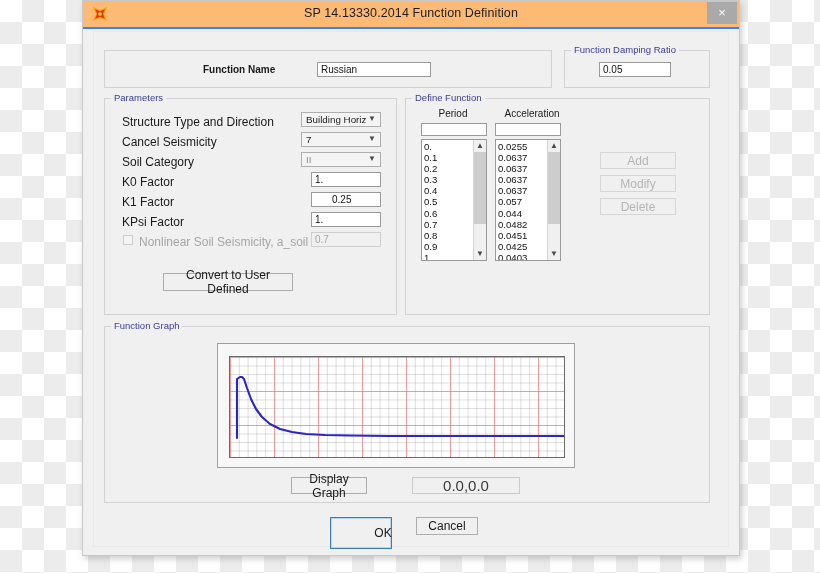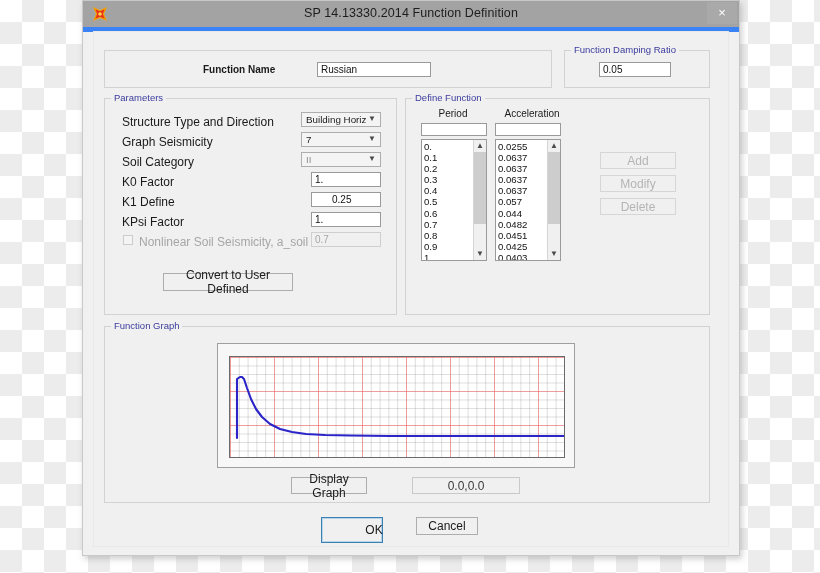--- a/index.html
+++ b/index.html
@@ -14,22 +14,22 @@
     background-position:0 0,22px 22px;
   }
   .dialog{
     position:absolute;left:82px;top:0px;width:658px;height:556px;
     background:#f0f0f0;
     border:1px solid #c8c8c8;
     box-shadow:2px 3px 6px rgba(120,120,120,.35);
     box-sizing:border-box;
   }
   .titlebar{
-    position:relative;height:26px;background:#a3a3a3;
-    border-bottom:5px solid #3b82f6;
+    position:relative;height:26px;background:#fdba74;
+    border-bottom:2px solid #3b82f6;
   }
   .app-icon{
     position:absolute;left:8px;top:4px;width:18px;height:18px;
   }
   .title-text{
     position:absolute;left:0;right:0;top:5px;text-align:center;
     font-size:12.5px;color:#1d1d1d;letter-spacing:.1px;
   }
   .close-btn{
     position:absolute;right:2px;top:1px;width:30px;height:22px;
@@ -92,21 +92,21 @@
   .sbar .sdn{bottom:0;}
   .sbar .sthumb{position:absolute;left:0;width:12px;background:#cdcdcd;}
 
   .colhdr{position:absolute;font-size:10px;color:#1a1a1a;text-align:center;}
 
   
   .graph-outer{position:absolute;box-sizing:border-box;background:#f7f7f7;border:1px solid #9f9f9f;}
   .graph-inner{position:absolute;box-sizing:border-box;background:#ffffff;border:1px solid #6b6b6b;overflow:hidden;}
   .readout{
     position:absolute;box-sizing:border-box;border:1px solid #c9c9c9;background:#f0f0f0;
-    font-size:12px;color:#3b3b3b;text-align:center;line-height:16px;
+    font-size:15px;color:#3b3b3b;text-align:center;line-height:16px;
   }
 </style>
 </head>
 <body>
 
 <div class="dialog">
 
   <div class="titlebar">
     <div class="app-icon">
       <svg width="18" height="18" viewBox="0 0 18 18">
@@ -133,36 +133,36 @@
 
     <div class="group" style="left:10px;top:66px;width:293px;height:217px;">
       <div class="glabel">Parameters</div>
 
       <div class="lbl" style="left:17px;top:16px;">Structure Type and Direction</div>
       <div class="combo" style="left:196px;top:13px;width:80px;">
         <span class="ctext">Building Horiz</span>
         <span class="carrow">▼</span>
       </div>
 
-      <div class="lbl" style="left:17px;top:36px;">Graph Seismicity</div>
+      <div class="lbl" style="left:17px;top:36px;">Cancel Seismicity</div>
       <div class="combo" style="left:196px;top:33px;width:80px;">
         <span class="ctext">7</span>
         <span class="carrow">▼</span>
       </div>
 
       <div class="lbl" style="left:17px;top:56px;">Soil Category</div>
       <div class="combo dim" style="left:196px;top:53px;width:80px;">
         <span class="ctext">II</span>
         <span class="carrow">▼</span>
       </div>
 
       <div class="lbl" style="left:17px;top:76px;">K0 Factor</div>
       <input class="tf" type="text" style="left: 206px; top: 73px; width: 70px;" value="1.">
 
-      <div class="lbl" style="left:17px;top:96px;">K1 Define</div>
+      <div class="lbl" style="left:17px;top:96px;">K1 Factor</div>
       <input class="tf" type="text" style="left: 206px; top: 93px; width: 70px; padding-left: 20px;" value="0.25">
 
       <div class="lbl" style="left:17px;top:116px;">KPsi Factor</div>
       <input class="tf" type="text" style="left: 206px; top: 113px; width: 70px;" value="1.">
 
       <div class="chk" style="left:18px;top:136px;"></div>
       <div class="lbl dim" style="left:34px;top:136px;">Nonlinear Soil Seismicity, a_soil</div>
       <input class="tf dis" type="text" readonly="" style="left: 206px; top: 133px; width: 70px;" value="0.7">
 
       <div class="btn" style="left:58px;top:174px;width:130px;height:18px;">Convert to User Defined</div>
@@ -243,17 +243,17 @@
             <rect x="0" y="0" width="336" height="102" fill="url(#majorgrid)"></rect>
             <path d="M7,81 L7,22 L10,20 L12,20 L14,22 L17,31 L21,42 L26,52 L32,60 L40,67 L50,72 L62,75 L76,77 L95,78 L120,78.5 L160,79 L220,79 L336,79" fill="none" stroke="#2b24c8" stroke-width="2.1" stroke-linejoin="round" stroke-linecap="round"></path>
           </svg>
         </div>
       </div>
 
       <div class="btn" style="left:186px;top:150px;width:76px;height:17px;">Display Graph</div>
       <div class="readout" style="left:307px;top:150px;width:108px;height:17px;">0.0,0.0</div>
     </div>
 
-    <div class="btn focus" style="left:227px;top:485px;width:62px;height:26px;padding-left:44px;">OK</div>
+    <div class="btn focus" style="left:236px;top:485px;width:62px;height:32px;padding-left:44px;">OK</div>
     <div class="btn" style="left:322px;top:485px;width:62px;height:18px;">Cancel</div>
 
   </div>
 </div>
 
 </body></html>

